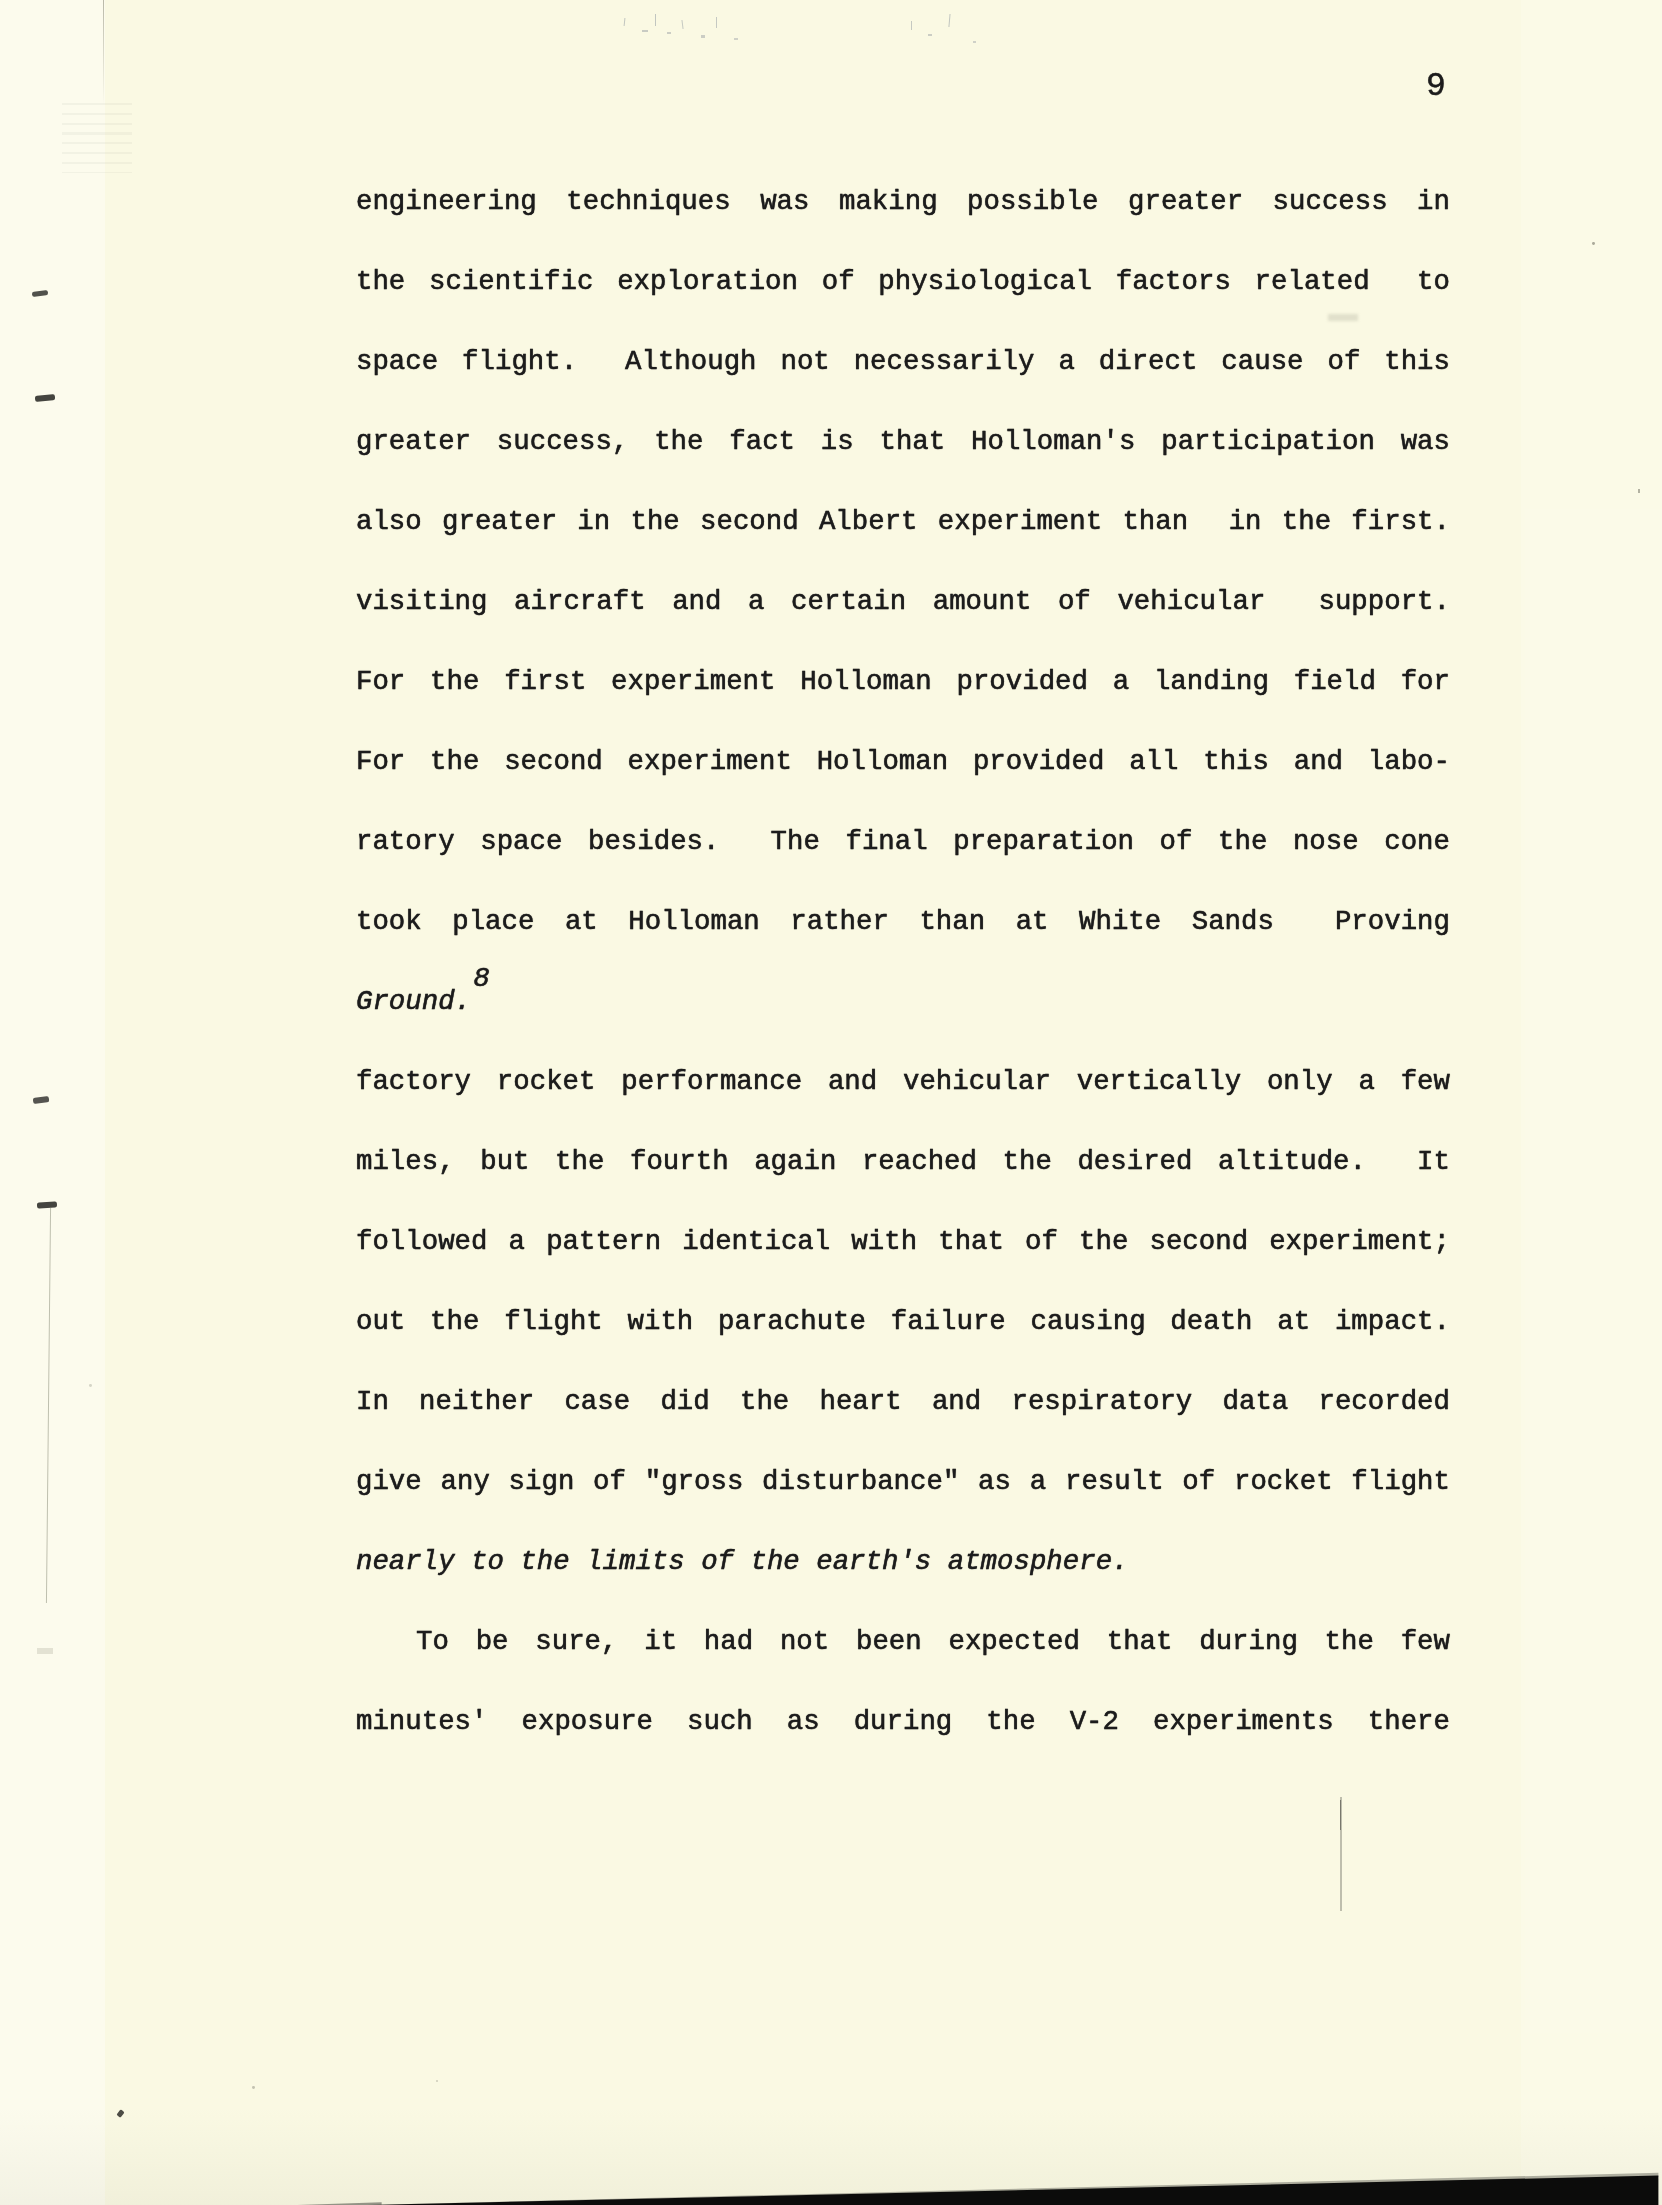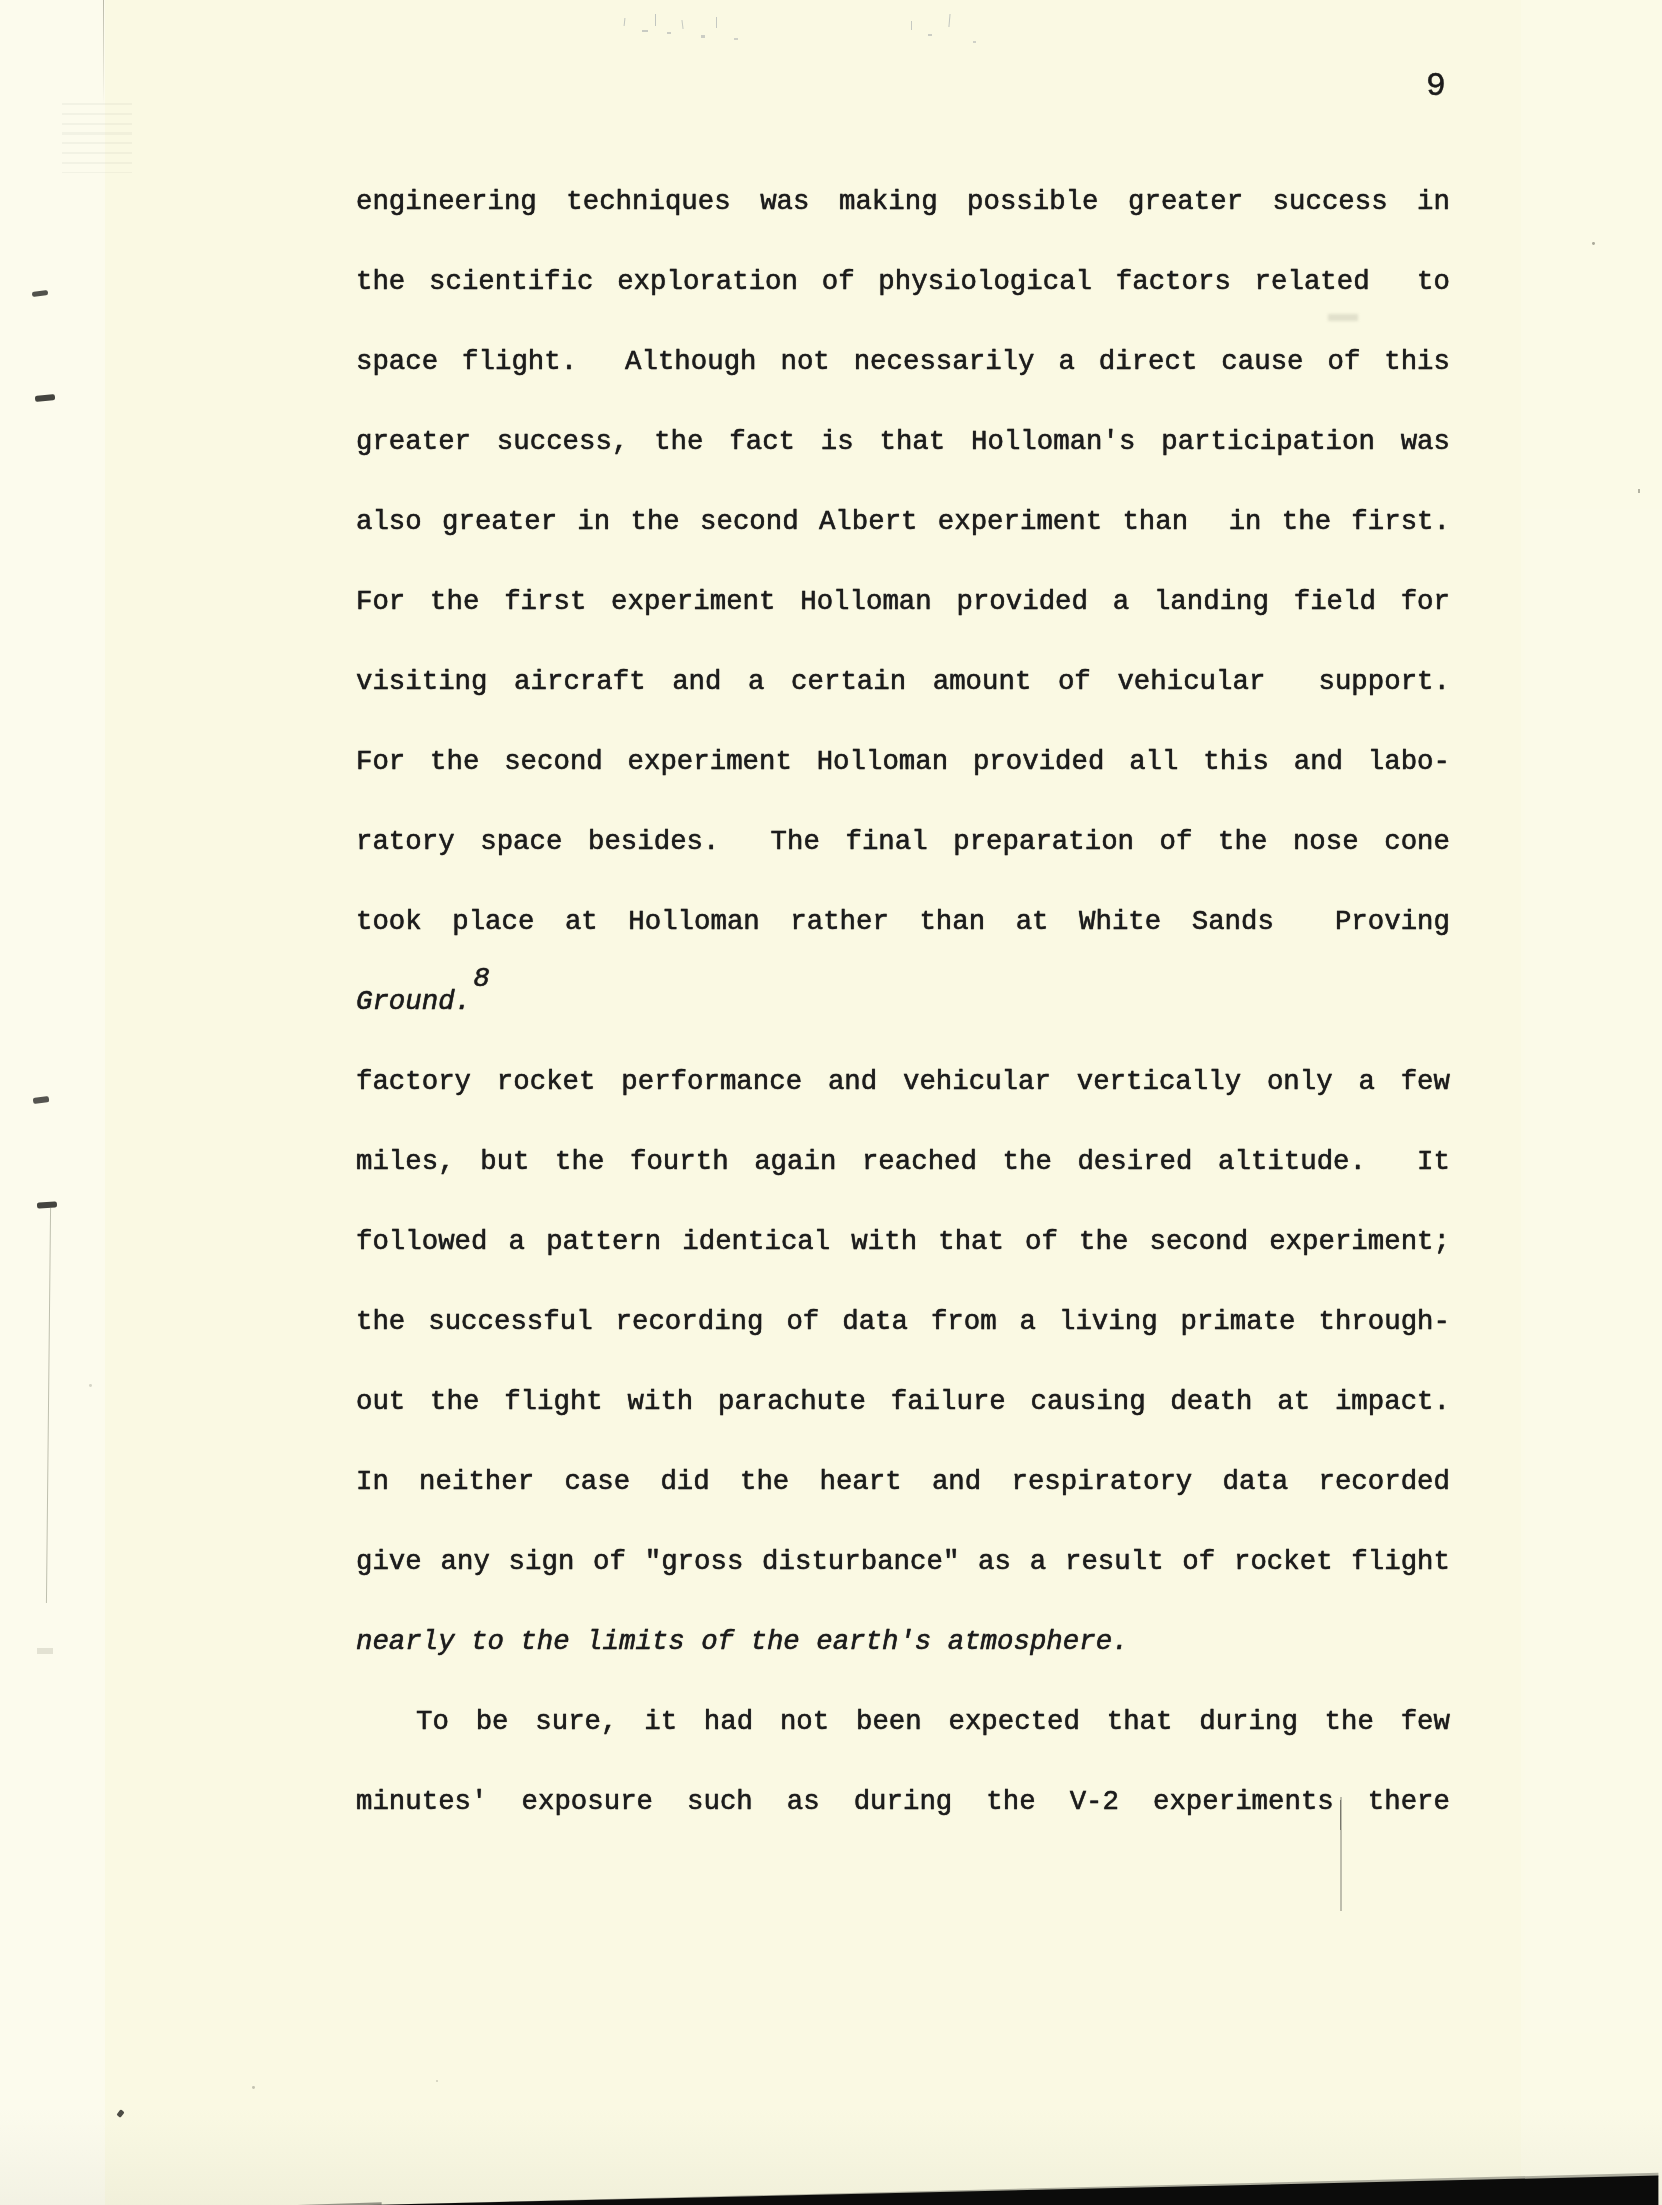--- a/index.html
+++ b/index.html
@@ -58,35 +58,34 @@
 
   <div class="pagenum" style="color: rgb(28, 28, 28);">9</div>
 
   <div class="textblock" style="color: rgb(28, 28, 28);">
     <div class="para">
       <div class="line">engineering techniques was making possible greater success in</div>
       <div class="line">the scientific exploration of physiological factors related&nbsp; to</div>
       <div class="line">space flight.&nbsp; Although not necessarily a direct cause of this</div>
       <div class="line">greater success, the fact is that Holloman's participation was</div>
       <div class="line">also greater in the second Albert experiment than&nbsp; in the first.</div>
+      <div class="line">visiting aircraft and a certain amount of vehicular&nbsp; support.</div>
       <div class="line">For the first experiment Holloman provided a landing field for</div>
-      <div class="line">visiting aircraft and a certain amount of vehicular&nbsp; support.</div>
       <div class="line">For the second experiment Holloman provided all this and labo-</div>
       <div class="line">ratory space besides.&nbsp; The final preparation of the nose cone</div>
       <div class="line">took place at Holloman rather than at White Sands&nbsp; Proving</div>
       <div class="line nojust">
         <span>Ground.</span><span class="sup">8</span>
       </div>
     </div>
 
     <div class="para">
       <div class="line">factory rocket performance and vehicular vertically only a few</div>
       <div class="line">miles, but the fourth again reached the desired altitude.&nbsp; It</div>
       <div class="line">followed a pattern identical with that of the second experiment;</div>
-      <div class="line">the successful recording of data from a living primate through-</div>
       <div class="line">out the flight with parachute failure causing death at impact.</div>
       <div class="line">In neither case did the heart and respiratory data recorded</div>
       <div class="line">give any sign of "gross disturbance" as a result of rocket flight</div>
       <div class="line nojust">nearly to the limits of the earth's atmosphere.</div>
     </div>
 
     <div class="para">
       <div class="line indent">To be sure, it had not been expected that during the few</div>
       <div class="line">minutes' exposure such as during the V-2 experiments there</div>
     </div>

